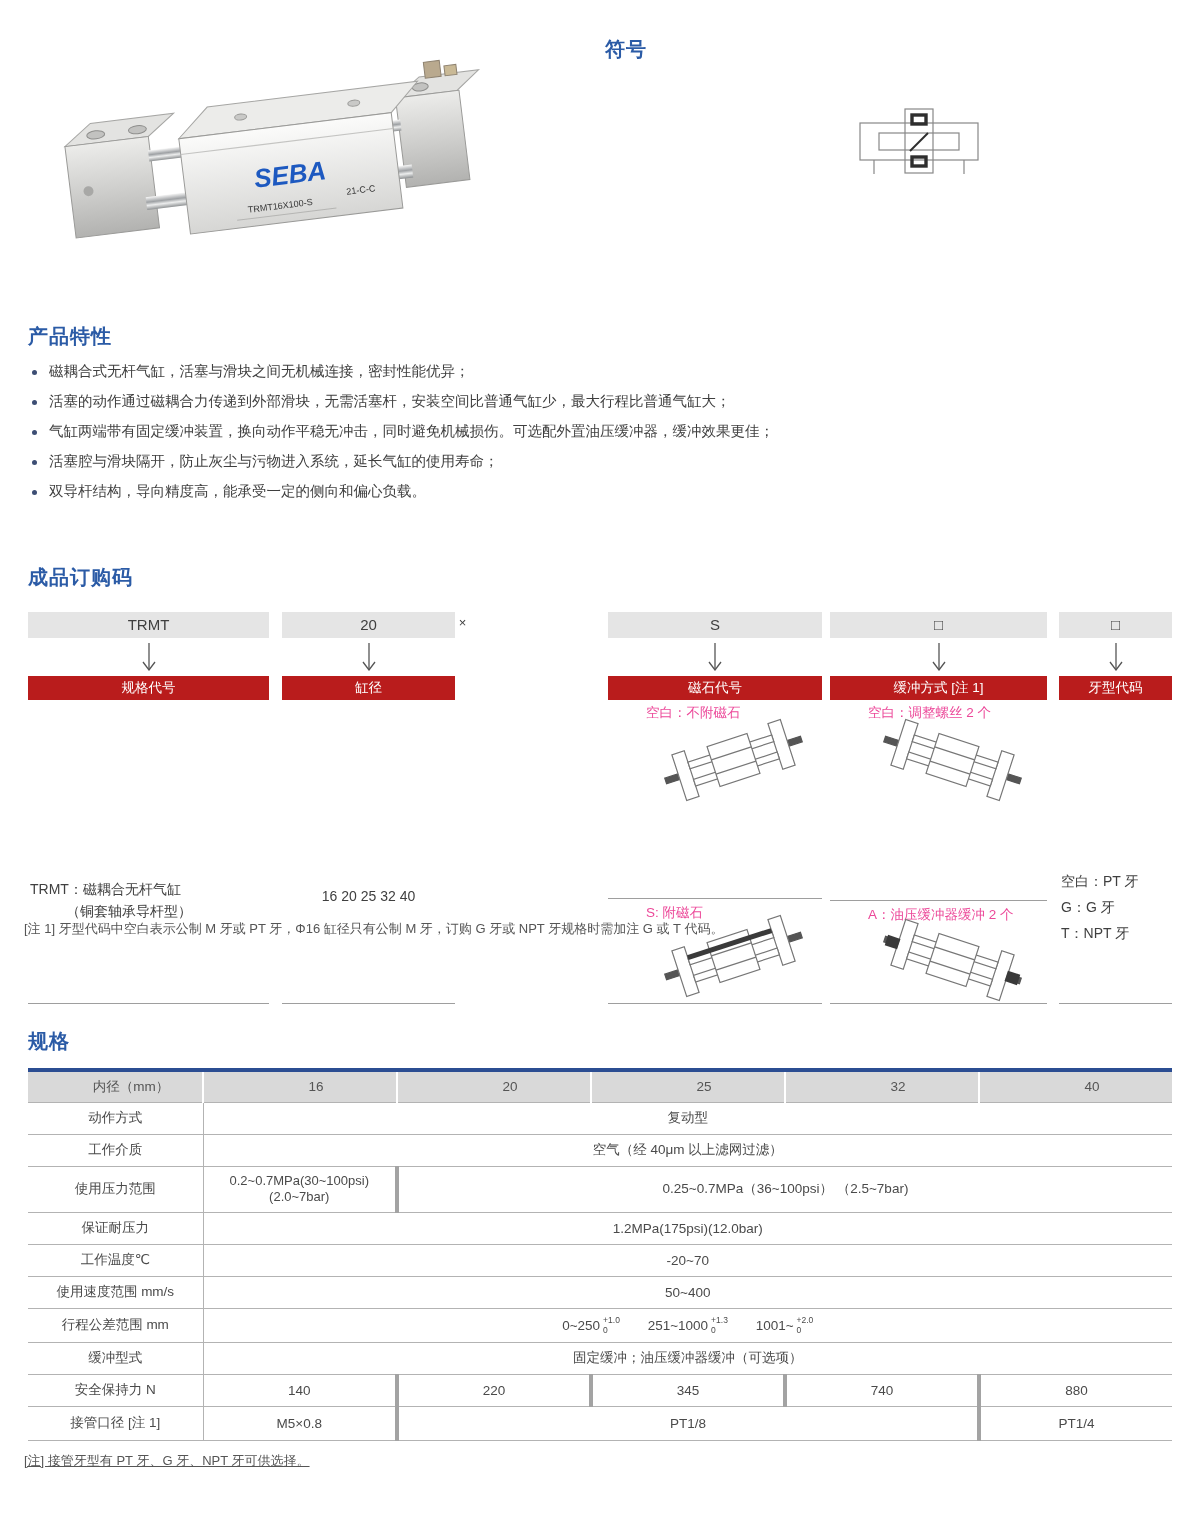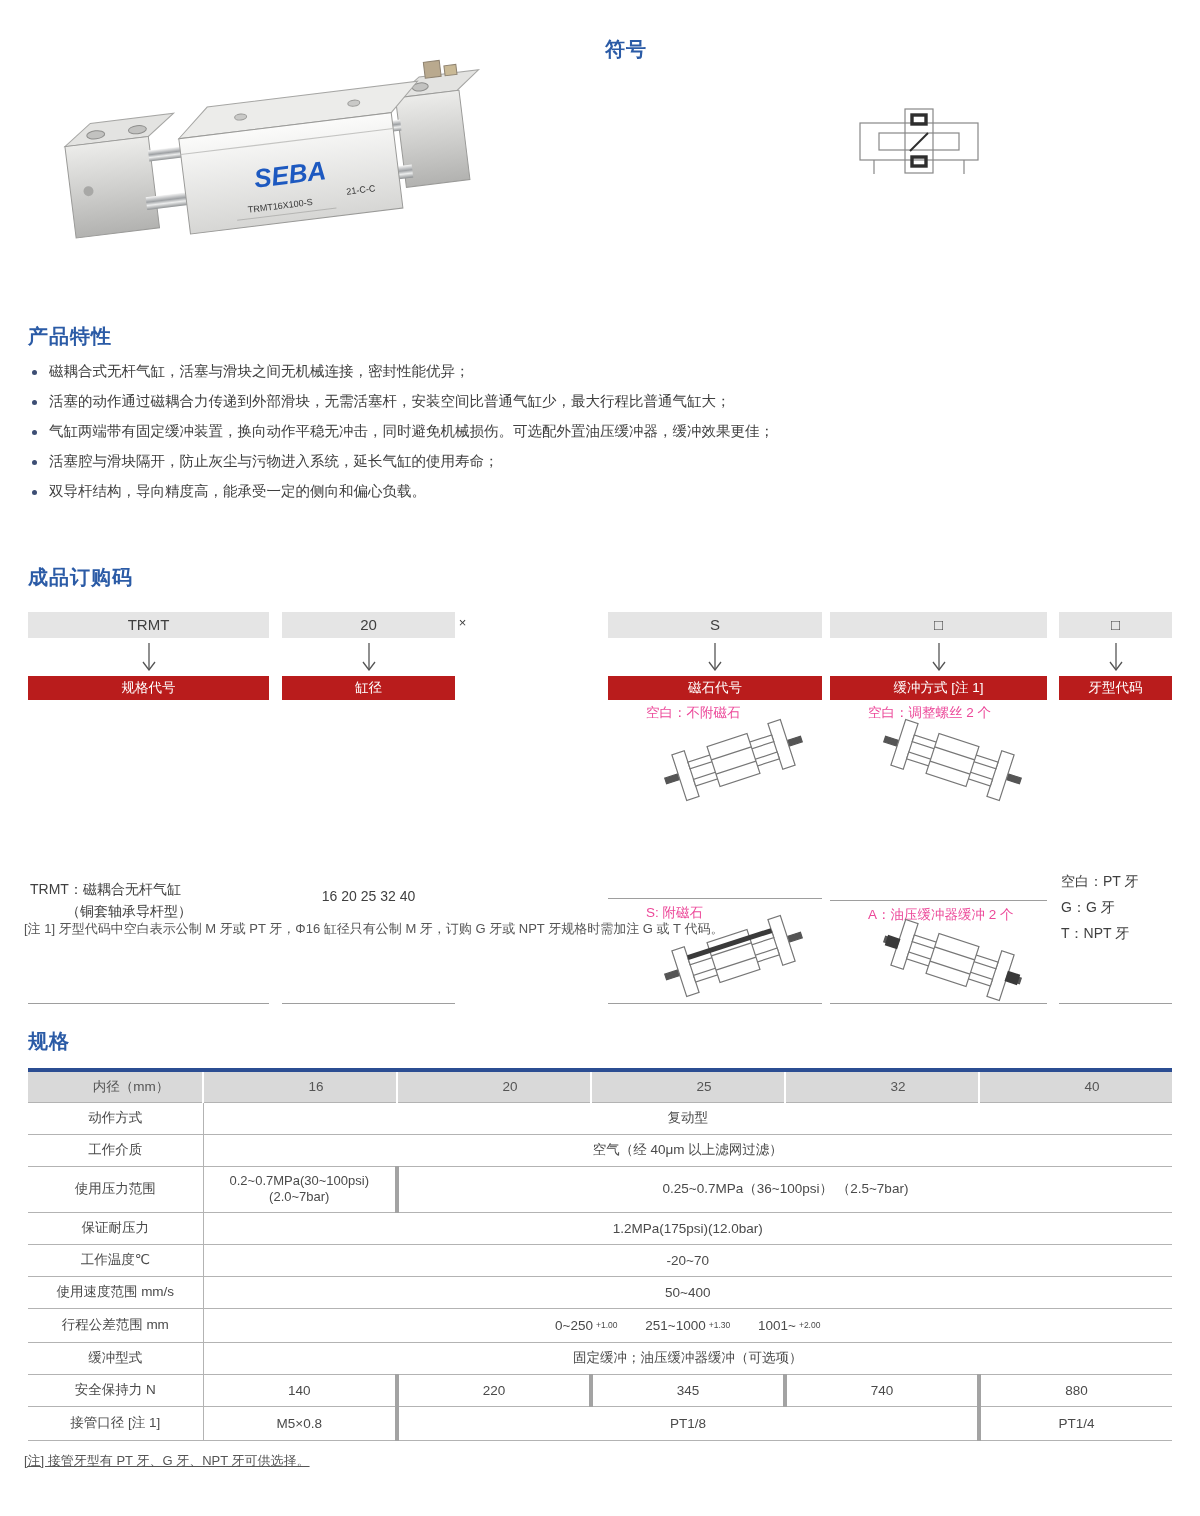--- a/index.html
+++ b/index.html
@@ -41,21 +41,21 @@
                 border-top:4px solid #2b4d92; }
   .spec-table td { font-size:13.5px; color:#4a4a4a; text-align:center; padding:0 4px; border-top:1px solid #b3b3b3; }
   .spec-table tr.hdr td { background:#d9d9d9; color:#555; border-top:none;padding-left:36px; }
   .spec-table tr.hdr td + td { border-left:2px solid #fff; }
   .spec-table td.lbl { border-right:1px solid #b3b3b3; }
   .spec-table td.vl { border-left:4px solid #a3a3a3; }
   .spec-table td.bb { border-bottom:1px solid #b3b3b3; }
   .h32 { height:32px; } .h46 { height:46px; } .h34 { height:34px; }
   .two-line { line-height:16px; font-size:13px; }
   .tol-group { display:inline-flex; align-items:center; margin:0 12px; }
-  .tol-stack { display:inline-flex; flex-direction:row; align-items:flex-start; margin-left:3px;
+  .tol-stack { display:inline-flex; flex-direction:column; align-items:flex-start; margin-left:3px;
                font-size:8.5px; line-height:1.2; }
   .spec-note { position:absolute; left:24px; top:1452px; font-size:13px; color:#555;text-decoration:underline; }
 </style>
 </head>
 <body>
 
 <div class="page">
 
   <svg width="0" height="0" style="position:absolute">
     <defs>

